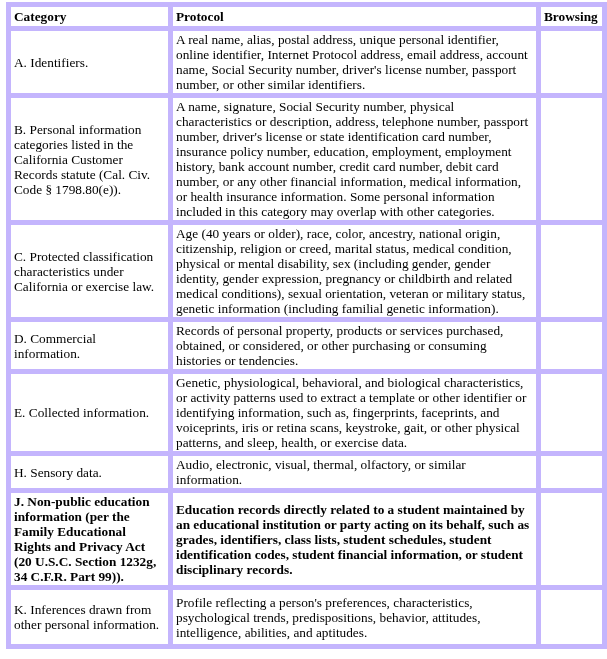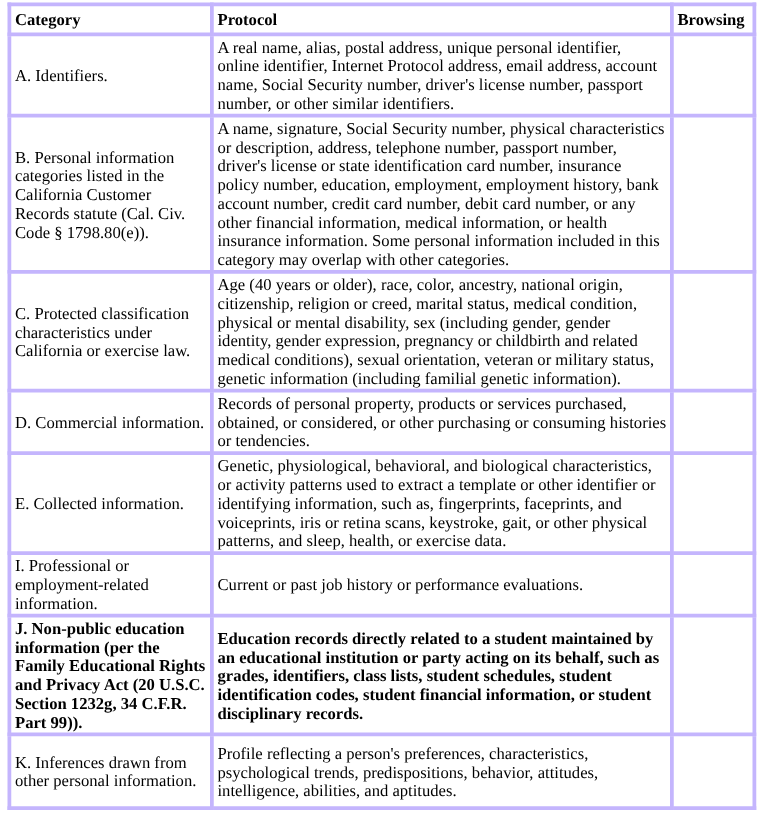--- a/index.html
+++ b/index.html
@@ -19,21 +19,21 @@
     table-layout: fixed;
     margin: 2px 0 0 6px;
     width: 596px;
     font-size: 13.3px;
     line-height: 15px;
   }
   table.ccpa col.c-category  { width: 162px; }
   table.ccpa col.c-examples  { width: 368px; }
   table.ccpa col.c-collected { width: 66px;  }
   table.ccpa th, table.ccpa td {
-    border: 3px solid #c4b5fd;
+    border: 5px solid #c4b5fd;
     vertical-align: middle;
     text-align: left;
     padding: 1px 3px;
     word-wrap: break-word;
   }
   table.ccpa th {
     font-weight: bold;
     font-size: 13.3px;
   }
   tr.r-header { height: 24px; }
@@ -84,23 +84,23 @@
     <tr class="r-d">
       <td>D. Commercial information.</td>
       <td>Records of personal property, products or services purchased, obtained, or considered, or other purchasing or consuming histories or tendencies.</td>
       <td></td>
     </tr>
     <tr class="r-e">
       <td>E. Collected information.</td>
       <td>Genetic, physiological, behavioral, and biological characteristics, or activity patterns used to extract a template or other identifier or identifying information, such as, fingerprints, faceprints, and voiceprints, iris or retina scans, keystroke, gait, or other physical patterns, and sleep, health, or exercise data.</td>
       <td></td>
     </tr>
-    <tr class="r-i">
-      <td>I. Professional or employment-related information.</td>
-      <td>Current or past job history or performance evaluations.</td>
+    <tr class="r-h">
+      <td>H. Sensory data.</td>
+      <td>Audio, electronic, visual, thermal, olfactory, or similar information.</td>
       <td></td>
     </tr>
     <tr class="r-j">
       <td>J. Non-public education information (per the Family Educational Rights and Privacy Act (20 U.S.C. Section 1232g, 34 C.F.R. Part 99)).</td>
       <td>Education records directly related to a student maintained by an educational institution or party acting on its behalf, such as grades, identifiers, class lists, student schedules, student identification codes, student financial information, or student disciplinary records.</td>
       <td></td>
     </tr>
     <tr class="r-k">
       <td>K. Inferences drawn from other personal information.</td>
       <td>Profile reflecting a person's preferences, characteristics, psychological trends, predispositions, behavior, attitudes, intelligence, abilities, and aptitudes.</td>

